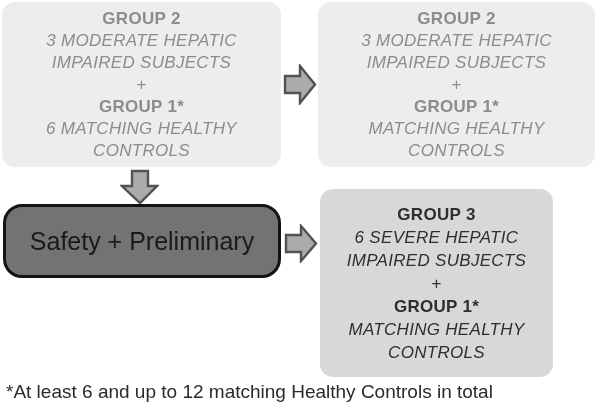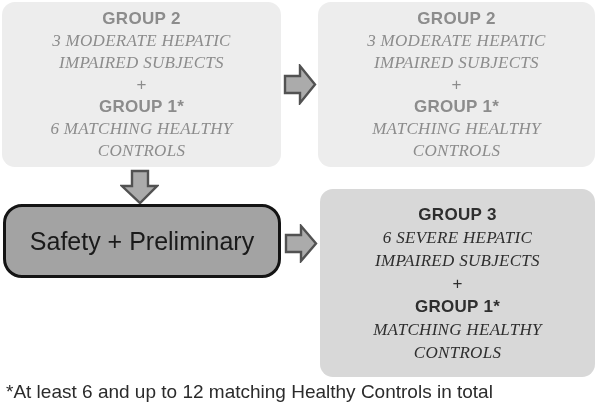--- a/index.html
+++ b/index.html
@@ -27,29 +27,29 @@
     color:var(--dark-box-text);
   }
   .bl{
     font-size:17px;
     line-height:22px;
     letter-spacing:0.3px;
     white-space:nowrap;
   }
   .dark .bl{line-height:23px;}
   .bl.bold{font-weight:bold;}
-  .bl.it{font-style:italic;font-family:Liberation Serif, serif;}
+  .bl.it{font-style:italic;}
   #box-top-left{left:2px;top:2px;width:279px;height:165px;}
   #box-top-right{left:318px;top:2px;width:277px;height:165px;}
-  #box-group3{left:320px;top:189px;width:275px;height:188px;align-items:center;}
+  #box-group3{left:320px;top:189px;width:233px;height:188px;align-items:center;}
   #eval-box{
     position:absolute;
     left:3px;top:204px;width:278px;height:74px;
     box-sizing:border-box;
-    background:#a3a3a3;
+    background:#737373;
     border:3px solid var(--eval-border);
     border-radius:19px;
     display:flex;flex-direction:column;justify-content:center;
     text-align:center;
     color:var(--eval-text);
   }
   .eval-line{
     font-size:25px;
     line-height:28px;
     white-space:nowrap;

